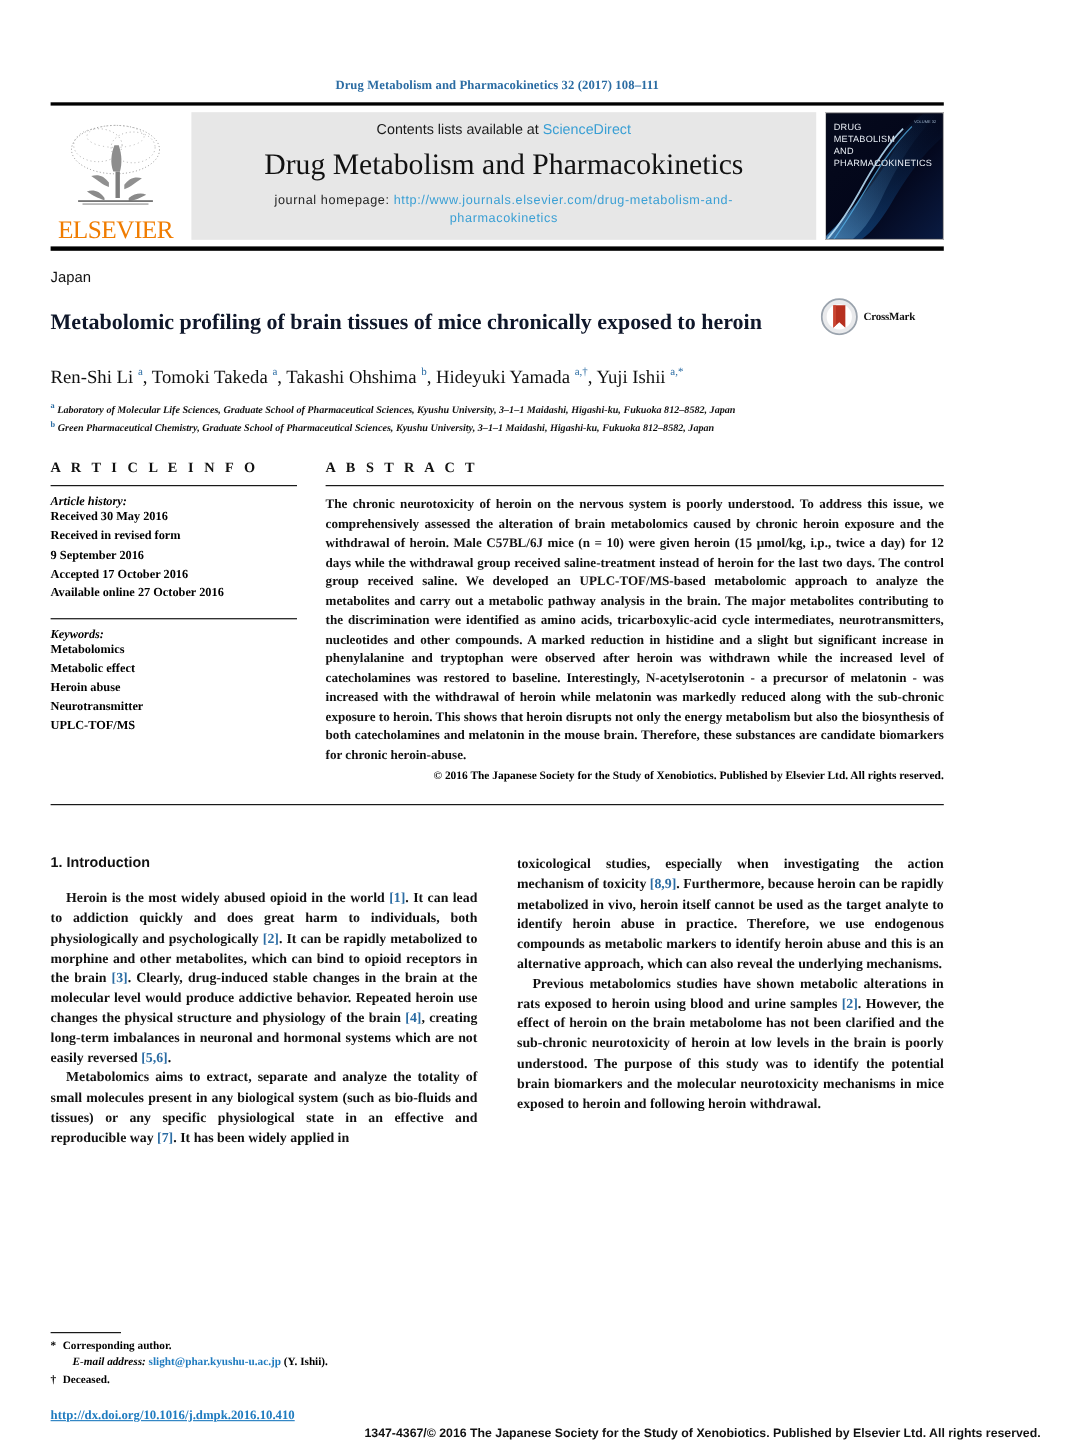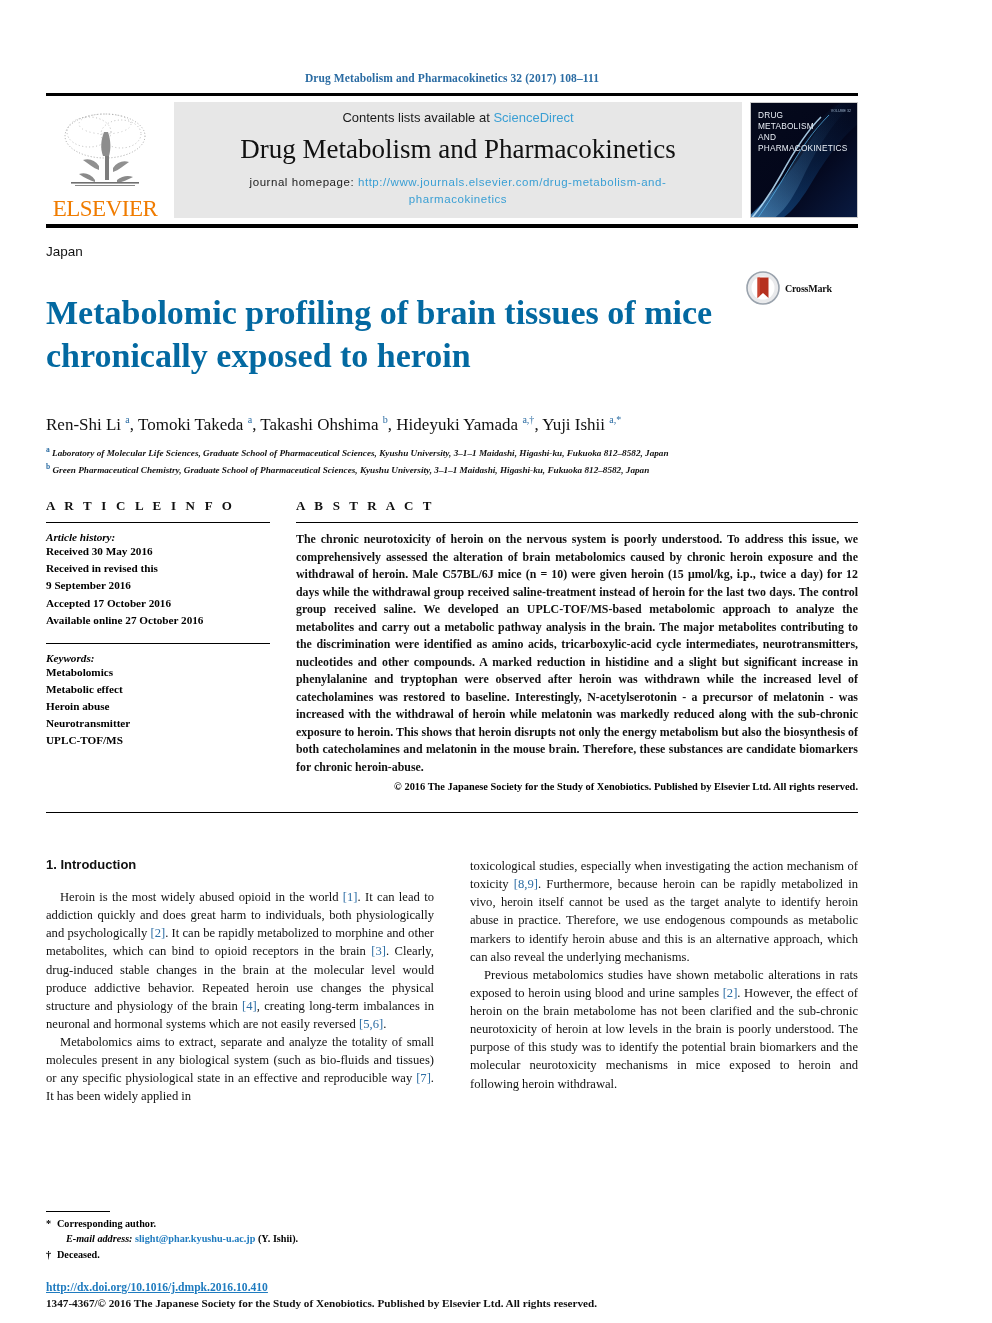--- a/index.html
+++ b/index.html
@@ -118,23 +118,23 @@
   .note-label {
     font-family: "Liberation Sans", sans-serif;
     font-size: 13.5px;
     margin-top: 16px;
     color: #111;
   }
   .title-row { display: flex; align-items: flex-start; margin-top: 9px; }
   .article-title {
     flex: 1 1 auto;
     font-family: "Liberation Serif", serif;
-    font-size: 34px;
+    font-size: 20px;
     line-height: 1.28;
-    color: #0369a1;
+    color: #0f172a;
     padding-right: 24px;
   }
   .crossmark {
     flex: 0 0 112px;
     display: flex;
     align-items: center;
     gap: 5px;
     padding-top: 3px;
   }
   .crossmark-word {
@@ -218,21 +218,21 @@
   .body-col { flex: 1 1 0; }
   .sec-title {
     font-family: "Liberation Sans", sans-serif;
     font-weight: bold;
     font-size: 13px;
     margin-bottom: 16px;
     color: #111;
   }
   .body-p {
     font-family: "Liberation Serif", serif;
-    font-weight: normal;
+    font-weight: bold;
     font-size: 12.6px;
     line-height: 1.44;
     text-align: justify;
     text-indent: 14px;
     margin: 0;
     color: #111;
   }
   .ref { color: #2b6ca3; }
 
   
@@ -262,25 +262,26 @@
     width: 900px;
   }
   .doi-link {
     font-family: "Liberation Serif", serif;
     font-weight: bold;
     font-size: 11.6px;
     color: #1f7bbf;
     text-decoration: underline;
   }
   .issn-line {
-    font-family: Liberation Serif, serif;
+    font-family: Liberation Sans, sans-serif;
     font-weight: bold;
     font-size: 11.2px;
     margin-top: 2px;
     color: #111;
+    text-align: right;
   }
 </style>
 </head>
 <body>
 
 <div class="page">
 
   <div class="running-head">Drug Metabolism and Pharmacokinetics 32 (2017) 108–111</div>
 
   <div class="rule-thick"></div>
@@ -376,21 +377,21 @@
   </div>
 
   <div class="info-wrap">
 
     <div class="col-info">
       <div class="sec-head">A R T I C L E  I N F O</div>
       <div class="hr-thin"></div>
       <div class="hist-label">Article history:</div>
       <div class="hist-list">
         <div>Received 30 May 2016</div>
-        <div>Received in revised this</div>
+        <div>Received in revised form</div>
         <div>9 September 2016</div>
         <div>Accepted 17 October 2016</div>
         <div>Available online 27 October 2016</div>
       </div>
       <div class="hr-thin" style="margin-top:14px;"></div>
       <div class="kw-label">Keywords:</div>
       <div class="kw-list">
         <div>Metabolomics</div>
         <div>Metabolic effect</div>
         <div>Heroin abuse</div>

